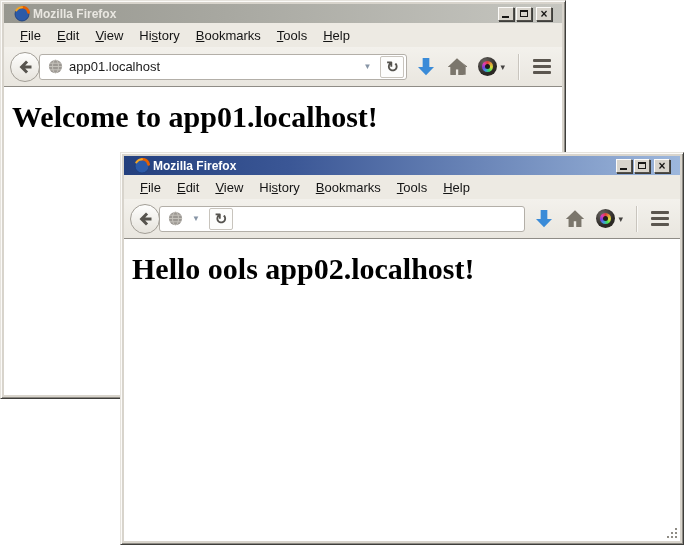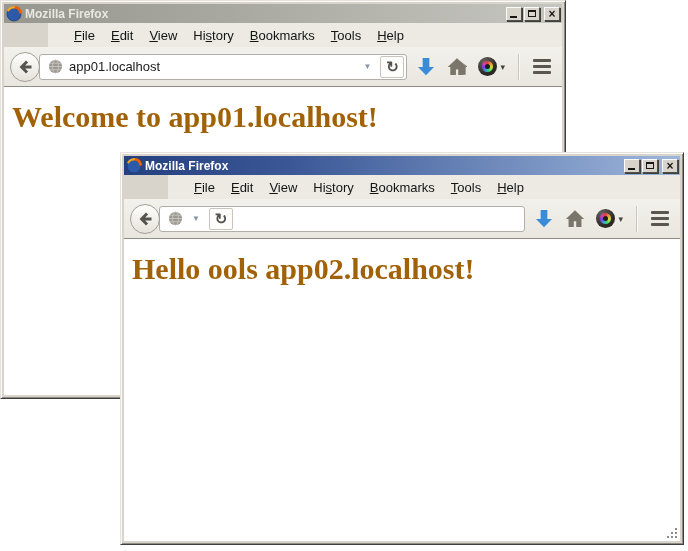--- a/index.html
+++ b/index.html
@@ -20,21 +20,21 @@
     box-shadow: inset 1px 1px 0 #FBFAF8, inset -1px -1px 0 #8E8B84;
     padding:3px;
   }
   .win1 { left:0; top:0; width:566px; height:399px; }
   .win2 { left:120px; top:152px; width:564px; height:393px; }
 
   
   .titlebar {
     height:19px; flex:0 0 19px;
     display:flex; align-items:center; gap:3px;
-    padding:1px 2px;
+    padding:1px 10px;
   }
   .active .titlebar   { background:linear-gradient(to right,#24407E 0%,#3B5796 30%,#9DB7DC 100%); }
   .inactive .titlebar { background:linear-gradient(to right,#97978F 0%,#A8A8A1 40%,#C6C6C0 100%); }
   .title-text { flex:1; font-size:12px; font-weight:bold; color:#FFFFFF; white-space:nowrap; overflow:hidden; }
   .inactive .title-text { color:#E9E7E1; }
   .ff-icon { width:16px; height:16px; flex:0 0 16px; }
 
   .win-buttons { display:flex; gap:2px; }
   .win-btn {
     width:16px; height:14px; position:relative; padding:0;
@@ -46,21 +46,21 @@
   }
   .btn-close { margin-left:2px; }
   .glyph-min { position:absolute; left:3px; bottom:2px; width:7px; height:2px; background:#181715; }
   .glyph-max { width:8px; height:7px; border:1px solid #181715; border-top-width:2px; }
 
   
   .menubar {
     flex:0 0 24px; height:24px;
     background:#EDEAE3;
     display:flex; align-items:center;
-    padding:0 18px; font-size:13px; color:#141414;margin-left:44px;
+    padding:0 8px; font-size:13px; color:#141414;
   }
   .menu-item { padding:3px 8px; white-space:nowrap; }
   .menu-item .accel { text-decoration:underline; }
 
   
   .navbar {
     flex:0 0 40px; height:40px;
     background:linear-gradient(#F3F1EC,#E9E6DF);
     border-bottom:1px solid #8F8C86;
     display:flex; align-items:center;
@@ -104,21 +104,21 @@
   .ext-wheel .wheel-core { width:5px; height:5px; border-radius:50%; background:#1E1C1A; }
   .ext-caret { font-size:9px; color:#454341; margin-left:3px; }
   .toolbar-sep { width:1px; height:26px; background:#C9C5BE; box-shadow:1px 0 0 #FAF9F6; margin:0 4px; flex:0 0 1px; }
   .menu-btn { display:flex; flex-direction:column; gap:3px; padding:5px 3px; background:none; border:none; }
   .menu-btn span { width:18px; height:3px; background:#5B564F; border-radius:1px; }
 
   
   .content { flex:1; background:#FFFFFF; overflow:hidden; position:relative; }
   .content h1 {
     font-family:"Liberation Serif", serif;
-    font-size:30px; font-weight:bold; color:#a16207;
+    font-size:30px; font-weight:bold; color:#000000;
     margin:13px 0 0 8px; white-space:nowrap;
   }
   .resize-grip { position:absolute; right:1px; bottom:1px; width:14px; height:14px; }
   .resize-grip::after {
     content:""; position:absolute; right:2px; bottom:2px;
     width:2px; height:2px; background:#8F8C85;
     box-shadow:
       -4px 0 #8F8C85, -8px 0 #8F8C85,
       0 -4px #8F8C85, -4px -4px #8F8C85,
       0 -8px #8F8C85,

